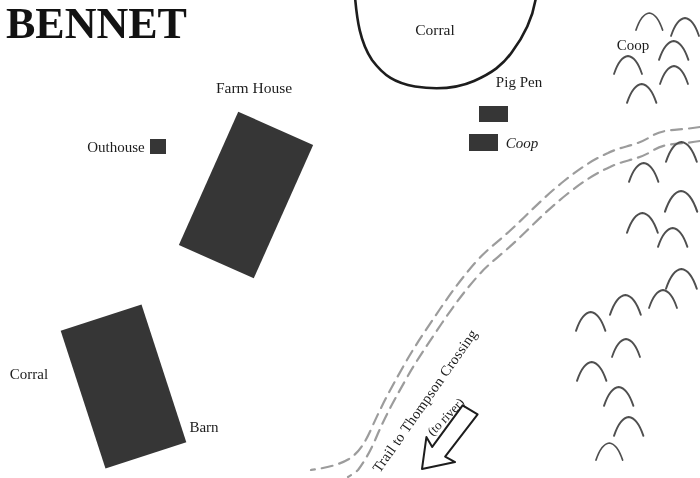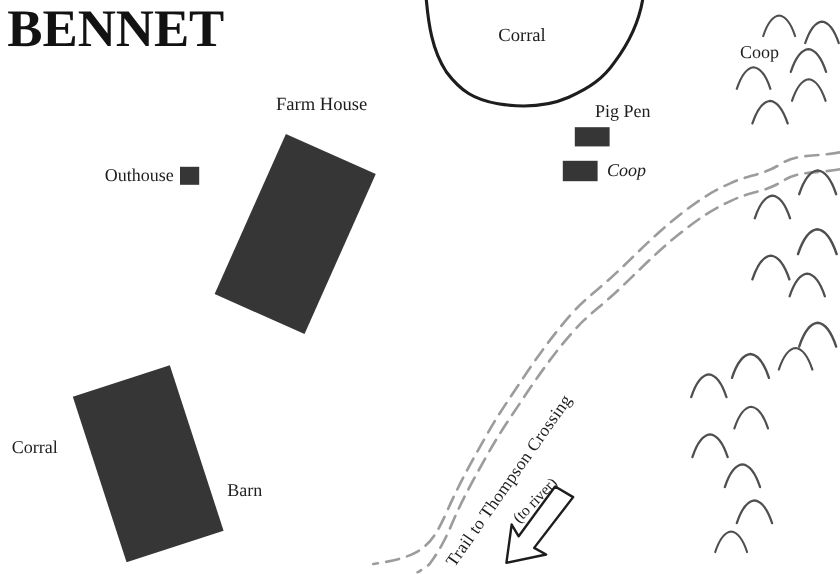--- a/index.html
+++ b/index.html
@@ -96,22 +96,22 @@
   <div class="building b-outhouse"></div>
   <div class="building b-pigpen"></div>
   <div class="building b-coop"></div>
 
   <div class="title">
     <div>BENNET</div>
   </div>
 
   <div class="label" style="left:435px;top:30px;">Corral</div>
   <div class="label small" style="left:633px;top:45px;">Coop</div>
-  <div class="label" style="left:268px;top:88px;">Farm House</div>
-  <div class="label small" style="left:519px;top:94px;">Pig Pen</div>
+  <div class="label" style="left:254px;top:88px;">Farm House</div>
+  <div class="label small" style="left:519px;top:82px;">Pig Pen</div>
   <div class="label small" style="left:116px;top:147px;text-align:right;">Outhouse</div>
   <div class="label small" style="left:522px;top:143px;font-style:italic;">Coop</div>
   <div class="label small" style="left:29px;top:374px;">Corral</div>
-  <div class="label small" style="left:204px;top:410px;text-align:center;">Barn</div>
+  <div class="label small" style="left:204px;top:427px;text-align:center;">Barn</div>
 
   <div class="label rot-trail" style="left:425px;top:401px;">Trail to Thompson Crossing</div>
   <div class="label rot-river" style="left:446px;top:417px;">(to river)</div>
 </div>
 
 </body></html>

